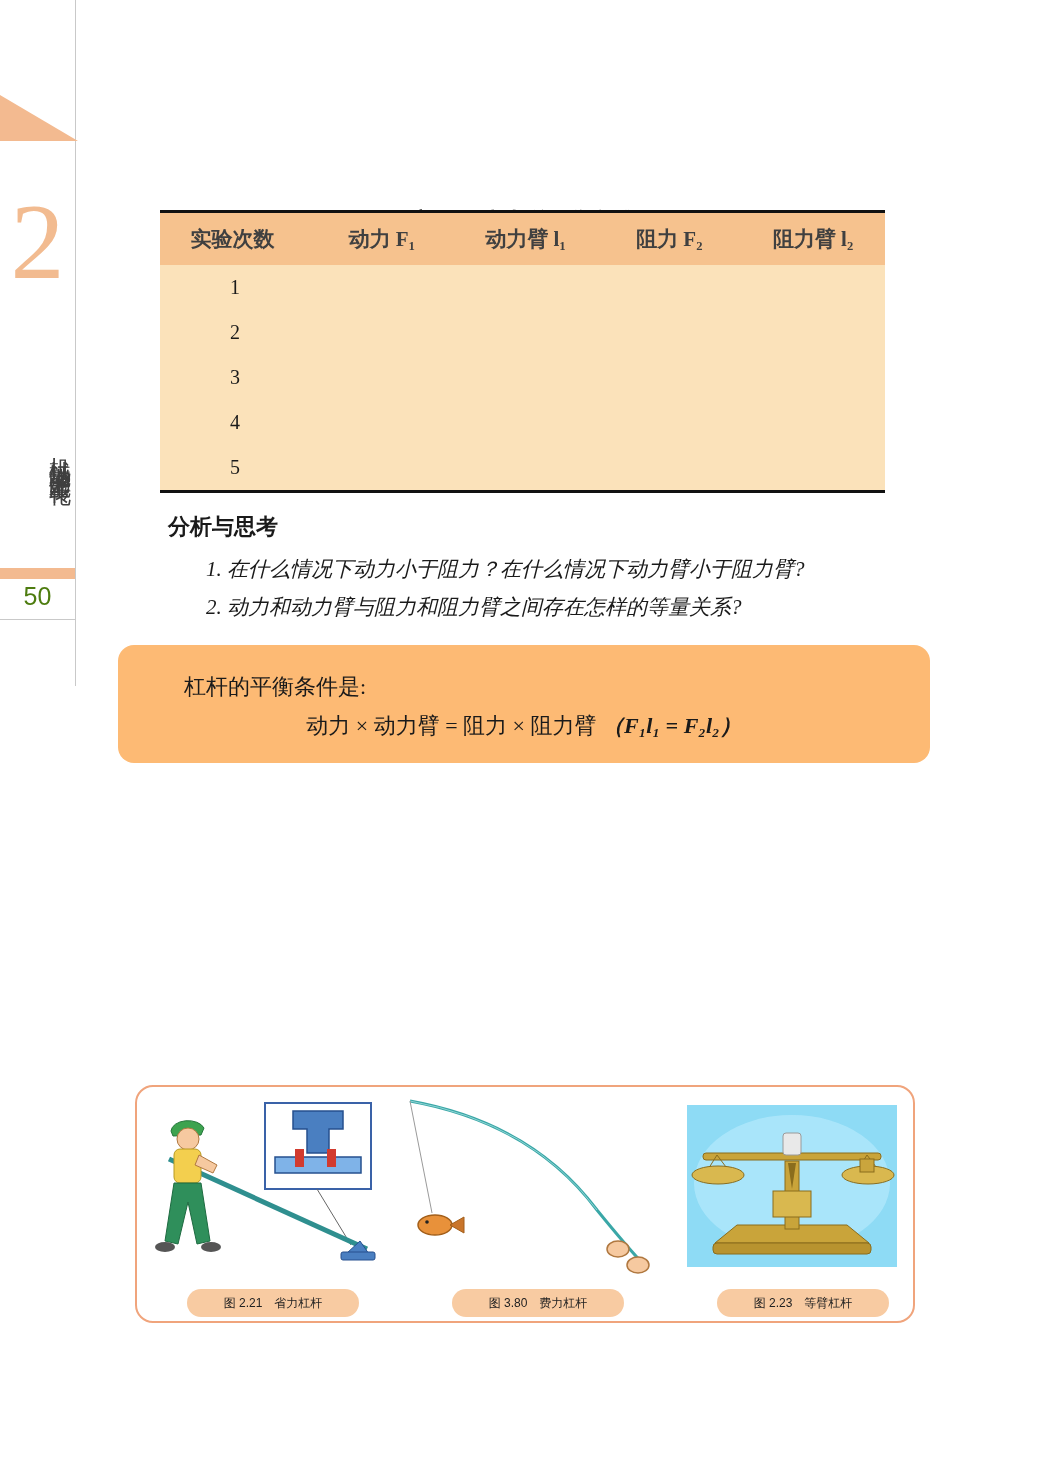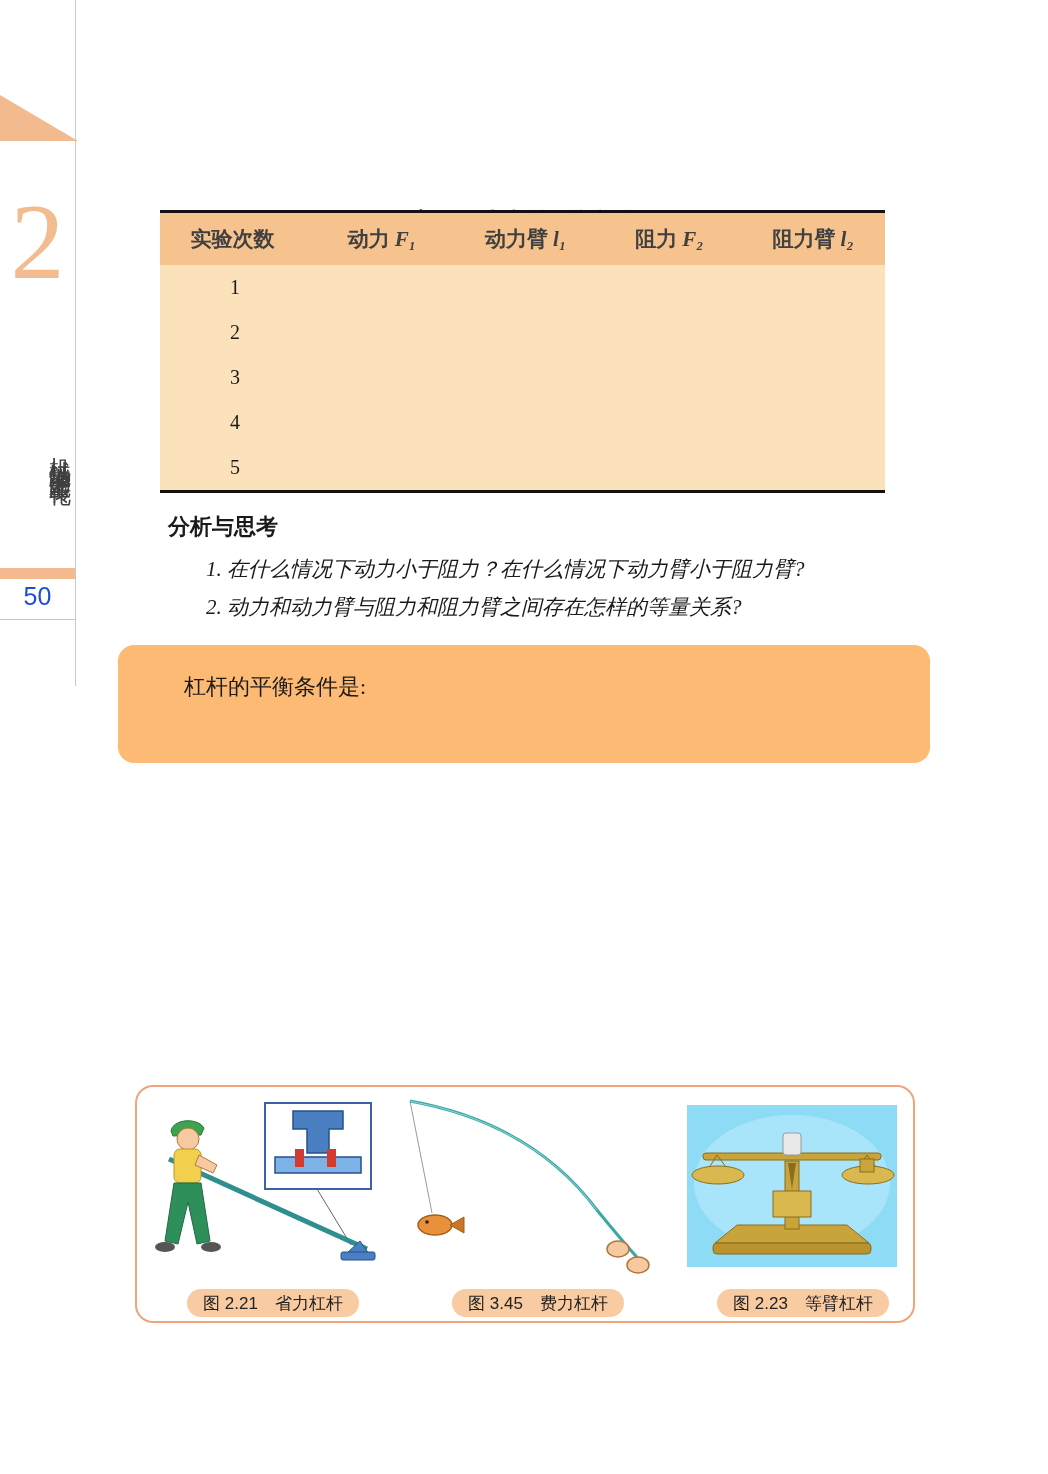--- a/index.html
+++ b/index.html
@@ -15,32 +15,32 @@
   .chap-num { position:absolute; left:0; top:188px; width:75px; text-align:center;
               font-family:"Liberation Serif",serif; font-size:108px; line-height:1;
               color:#f2bb90; font-weight:400; }
   .chap-title { position:absolute; left:0; top:330px; width:75px; height:250px;
                 display:flex; justify-content:center;
                 writing-mode:vertical-rl; text-orientation:upright;
                 font-family:"Liberation Sans",sans-serif; font-size:22px; letter-spacing:3px;
                 color:#3f3f3f; }
   .page-bar { position:absolute; left:0; top:568px; width:75px; height:11px; background:#f3ba90; }
   .page-num { position:absolute; left:0; top:582px; width:75px; text-align:center;
-              font-family:"Liberation Sans",sans-serif; font-size:25px; color:#1d4ed8; }
+              font-family:"Liberation Sans",sans-serif; font-size:25px; color:#4d7c0f; }
 
   
   .table-title { position:absolute; left:160px; top:173px; width:725px; text-align:center;
                  font-family:"Liberation Sans",sans-serif; font-weight:bold; font-size:21px;margin-top:33px; }
   .exp-table { position:absolute; left:160px; top:210px; width:725px;
                border-top:3px solid #111; border-bottom:3px solid #111; }
   .thead { display:grid; grid-template-columns:150px 1fr 1fr 1fr 1fr; height:52px;
            background:#f6c28e; align-items:center; }
   .th { text-align:center; font-family:"Liberation Sans",sans-serif; font-weight:bold;
         font-size:21px; color:#404040; }
-  .th .sym { font-family:"Liberation Serif",serif; font-style:italic; margin-left:5px; }
+  .th .sym { font-family:"Liberation Serif",serif; margin-left:5px; }
   .tbody { background:#fbe2ba; }
   .trow { display:grid; grid-template-columns:150px 1fr 1fr 1fr 1fr; height:45px; align-items:center; }
   .td-num { text-align:center; font-size:20px; }
 
   
   .analysis-heading { position:absolute; left:168px; top:512px;
                       font-family:"Liberation Sans",sans-serif; font-weight:bold; font-size:22px; }
   .questions { position:absolute; left:162px; top:550px; width:780px; }
   .question { font-style:italic; font-size:21px; line-height:38px; padding-left:44px; }
 
@@ -57,21 +57,21 @@
 
   
   .figure-panel { position:absolute; left:135px; top:1085px; width:780px; height:238px;
                   border:2px solid #f0a47c; border-radius:18px; background:#fff; }
   .fig { position:absolute; }
   .fig1 { left:8px;  top:10px;  width:250px; height:188px; }
   .fig2 { left:265px; top:8px;  width:255px; height:196px; }
   .fig3 { left:550px; top:18px; width:210px; height:162px; }
   .caption-pill { position:absolute; bottom:4px; width:172px; height:28px; border-radius:14px;
                   background:#f8cba2; display:flex; align-items:center; justify-content:center;
-                  font-family:"Liberation Sans",sans-serif; font-size:17px; color:#222; }
+                  font-family:"Liberation Sans",sans-serif; font-size:12px; color:#222; }
   .pill1 { left:50px; } .pill2 { left:315px; } .pill3 { left:580px; }
 </style>
 </head>
 <body>
 
 <div class="page">
 
   <div class="side-vline"></div>
   <div class="side-hline"></div>
   <div class="side-tri"></div>
@@ -110,20 +110,24 @@
   </div>
 
   <div class="analysis-heading">分析与思考</div>
   <div class="questions">
     <div class="question">1. 在什么情况下动力小于阻力？在什么情况下动力臂小于阻力臂?</div>
     <div class="question">2. 动力和动力臂与阻力和阻力臂之间存在怎样的等量关系?</div>
   </div>
 
   <div class="cyan-box">
     <div class="cyan-line1">杠杆的平衡条件是:</div>
+    <div class="cyan-line2">
+      <span>动力 × 动力臂 = 阻力 × 阻力臂</span>
+      <span class="formula">（F₁l₁ = F₂l₂）</span>
+    </div>
   </div>
 
 
   <div class="figure-panel">
 
     <svg class="fig fig1" viewBox="0 0 250 188">
 
       <rect x="120" y="6" width="106" height="86" fill="#ffffff" stroke="#3a62a8" stroke-width="2"></rect>
       <path d="M148 14 h50 v18 h-14 v24 h-22 v-24 h-14 z" fill="#4a7fc1" stroke="#26508f" stroke-width="1.5"></path>
       <rect x="130" y="60" width="86" height="16" fill="#7fb3e8" stroke="#26508f" stroke-width="1.5"></rect>
@@ -179,17 +183,17 @@
 
       <line x1="180" y1="50" x2="170" y2="66" stroke="#8a6d1d"></line>
       <line x1="180" y1="50" x2="192" y2="66" stroke="#8a6d1d"></line>
       <ellipse cx="181" cy="70" rx="26" ry="9" fill="#d9b84f" stroke="#8a6d1d"></ellipse>
       <rect x="173" y="54" width="14" height="13" fill="#caa53d" stroke="#8a6d1d"></rect>
 
       <rect x="96" y="28" width="18" height="22" rx="3" fill="#e9e9e9" stroke="#9a9a9a"></rect>
     </svg>
 
     <div class="caption-pill pill1">图 2.21　省力杠杆</div>
-    <div class="caption-pill pill2">图 3.45　费力杠杆</div>
+    <div class="caption-pill pill2">图 3.80　费力杠杆</div>
     <div class="caption-pill pill3">图 2.23　等臂杠杆</div>
   </div>
 
 </div>
 
 </body></html>

